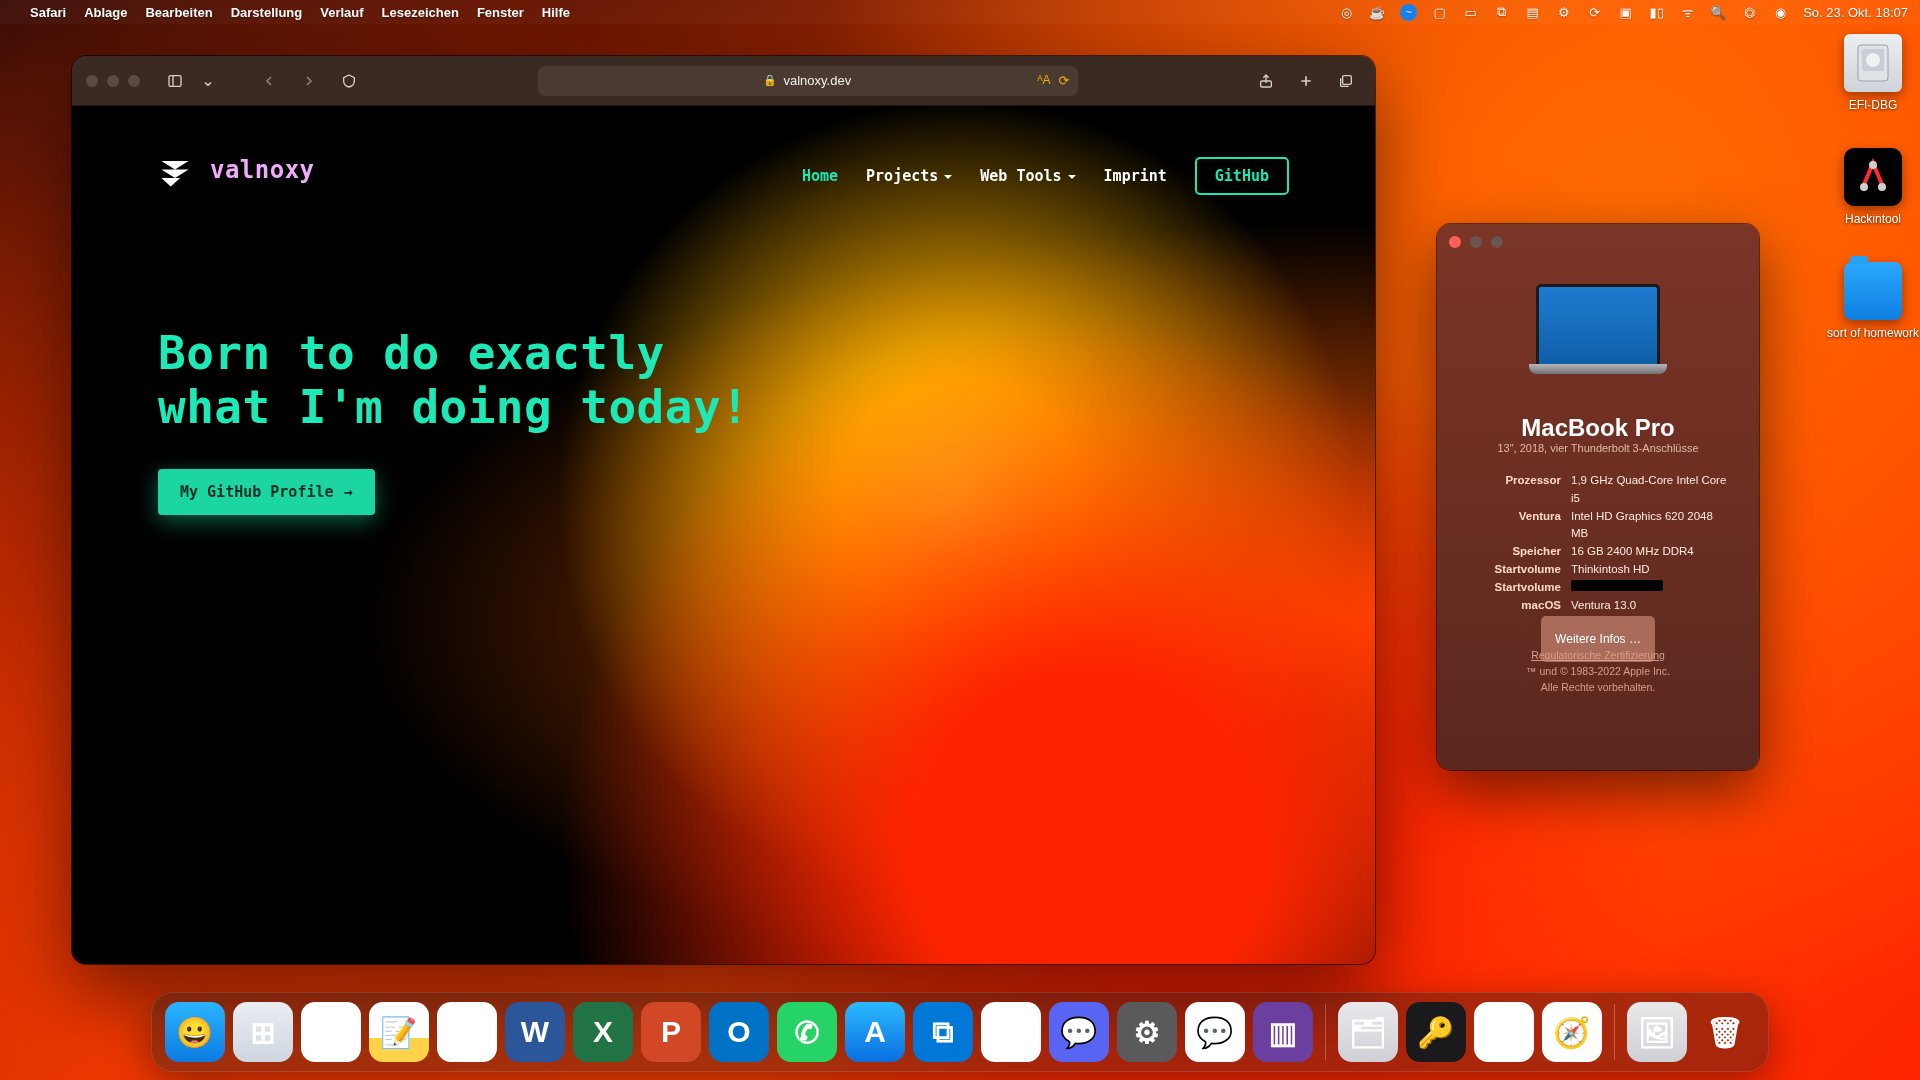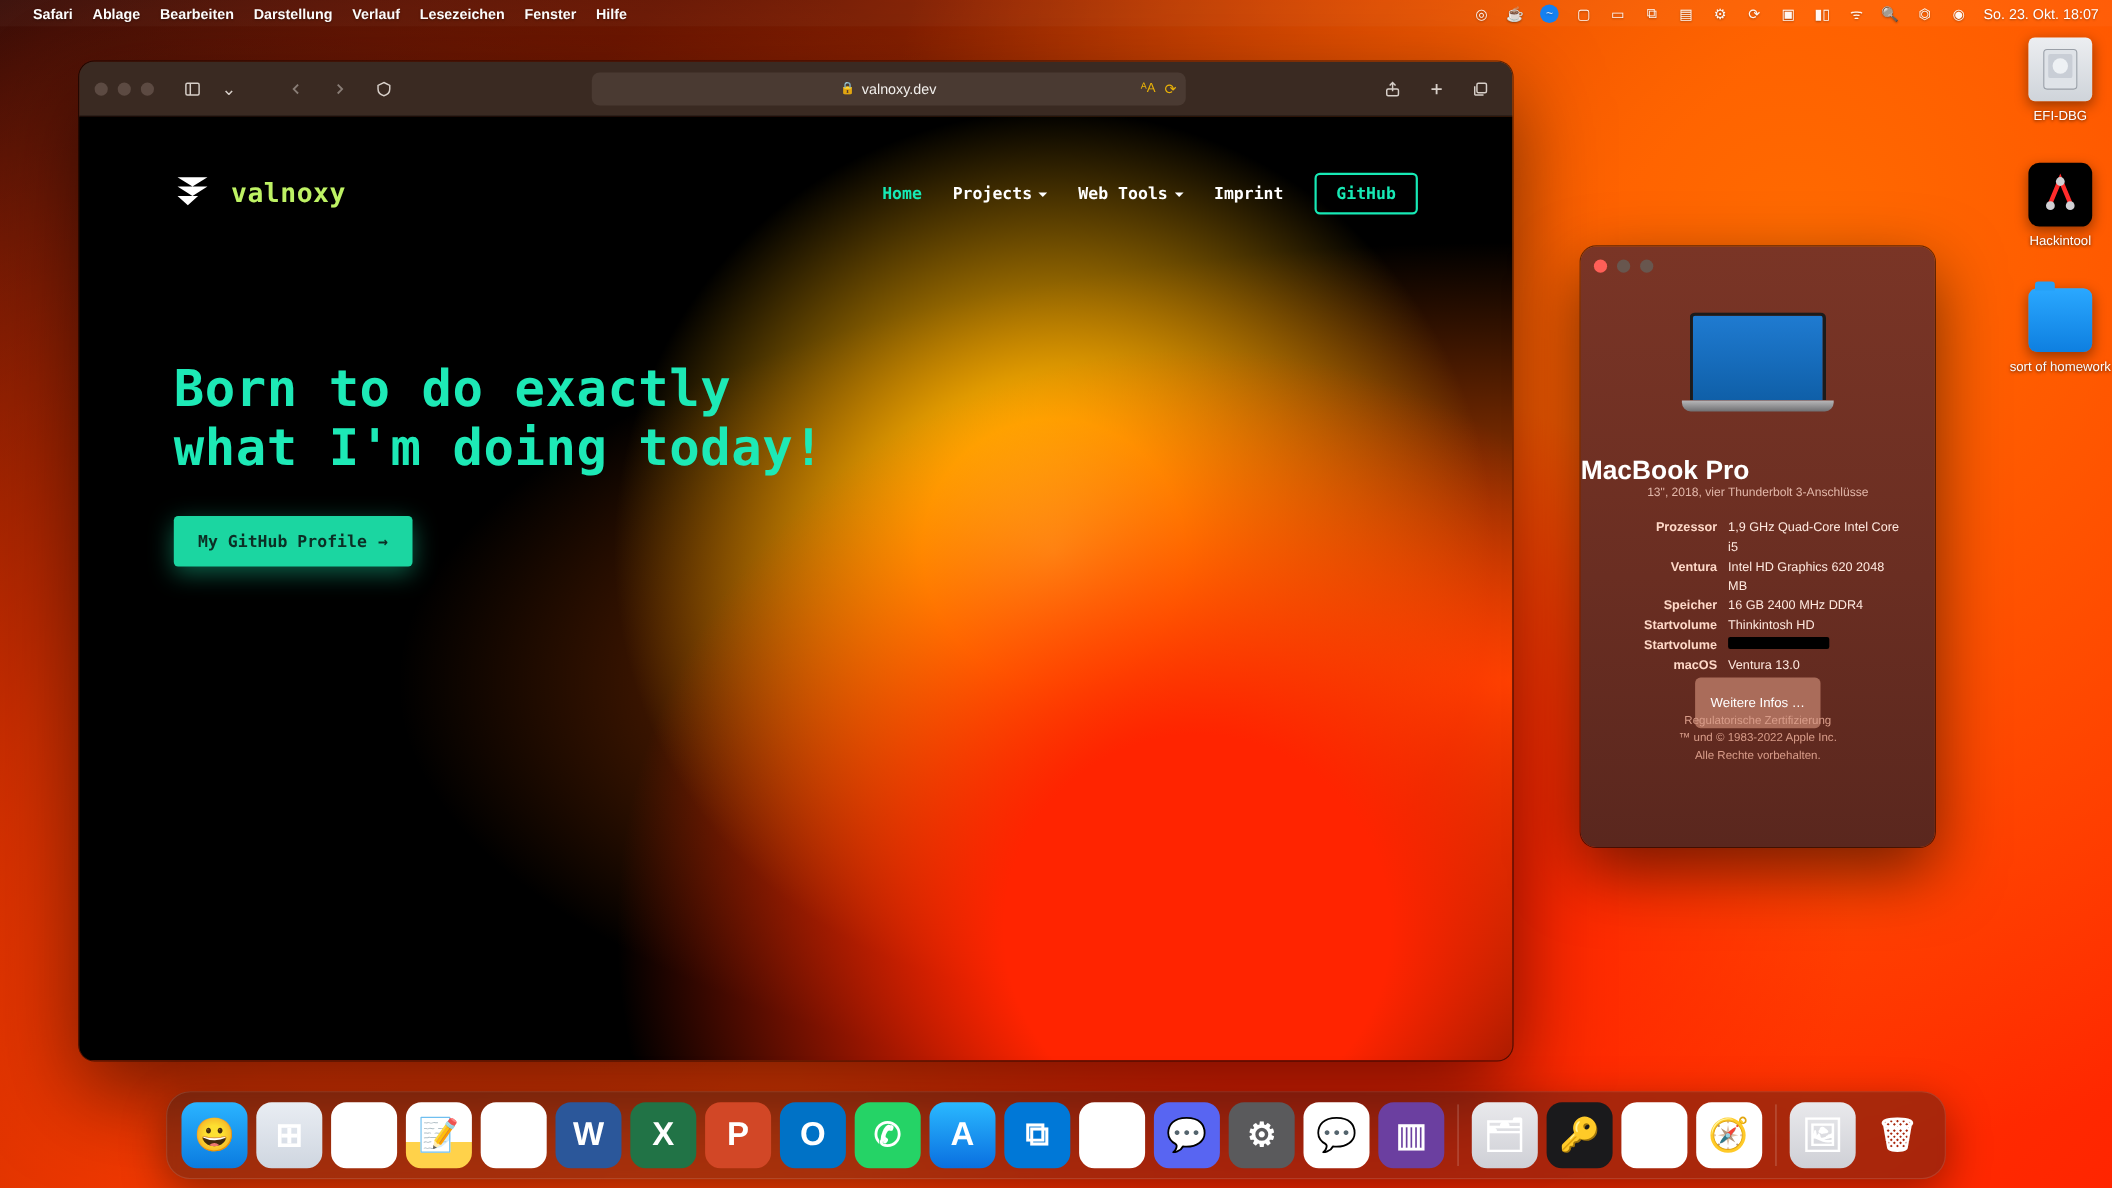--- a/index.html
+++ b/index.html
@@ -30,49 +30,49 @@
 .addr .lock{font-size:11px}
 .addr .rtools{position:absolute;right:8px;display:flex;gap:8px;color:#eab308}
 #safari .page{position:absolute;top:50px;left:0;right:0;bottom:0;background:#000;overflow:hidden}
 #safari .glow{position:absolute;inset:0;background:
  radial-gradient(circle at 78% 86%,#ff2400 0%,#ff2400 14%,rgba(255,36,0,0) 42%),
  radial-gradient(circle at 68% 46%,#ffd020 0%,#ffb100 12%,rgba(255,177,0,0) 40%),
  radial-gradient(ellipse at 100% 60%,#ff5a00 0%,rgba(255,90,0,0) 55%),
  #000}
 #safari .content{position:absolute;inset:0;padding:50px 86px;font-family:ui-monospace,Menlo,Consolas,monospace}
 .topnav{display:flex;align-items:center;justify-content:space-between}
-.brand{display:flex;align-items:center;gap:18px;color:#bef264;font-size:24px;font-weight:700;letter-spacing:.02em}
+.brand{display:flex;gap:18px;color:#f0abfc;font-size:24px;font-weight:700;letter-spacing:.02em}
 .brand .logo svg{width:34px;height:34px}
 .menu{display:flex;align-items:center;gap:28px;font-size:15px;font-weight:700}
 .menu a{color:#fff}
 .menu .home{color:#17e9b5}
 .menu .gh{border:2px solid #17e9b5;color:#17e9b5;padding:8px 18px;border-radius:5px}
 .menu .dd::after{content:"";display:inline-block;margin-left:6px;border:4px solid transparent;border-top-color:#fff;transform:translateY(2px)}
 .hero{margin-top:130px;max-width:620px}
 .hero h1{color:#1de9b6;font-size:46px;font-weight:800;line-height:1.18;letter-spacing:.01em}
 .hero p{color:#fff;font-size:20px;font-weight:700;margin-top:22px;line-height:1.35}
 .cta{display:inline-flex;align-items:center;gap:10px;margin-top:34px;background:#1bd6a1;color:#0c2f25;font-weight:800;font-size:15px;padding:14px 22px;border-radius:4px;box-shadow:0 6px 22px rgba(27,214,161,.45)}
 
 #about{position:absolute;left:1437px;top:224px;width:322px;height:546px;border-radius:14px;background:linear-gradient(180deg,#7a3526 0%,#6a2e22 55%,#5a271e 100%);box-shadow:0 22px 60px rgba(0,0,0,.55),0 0 0 1px rgba(0,0,0,.55);color:#fff;overflow:hidden}
 #about .traffic{position:absolute;top:12px;left:12px}
 #about .tl{background:#ff5f57}#about .tm{background:#68564e}#about .tr{background:#68564e}
 #about .mac{position:absolute;top:60px;left:0;right:0;display:flex;justify-content:center}
 #about .mac .scr{width:124px;height:80px;border-radius:5px 5px 0 0;background:linear-gradient(#1f7bd1,#0f5fa8);border:3px solid #1b1b1c;border-bottom:none;position:relative}
 #about .mac .scr::after{content:"";position:absolute;left:-10px;right:-10px;bottom:-10px;height:10px;background:linear-gradient(#b8b8ba,#707073);border-radius:0 0 8px 8px}
-#about h2{position:absolute;top:190px;left:0;right:0;font-size:24px;font-weight:800}
+#about h2{position:absolute;top:190px;left:0;right:0;text-align:center;font-size:24px;font-weight:800}
 #about .sub{position:absolute;top:218px;left:0;right:0;text-align:center;color:#e2b7a9;font-size:11px}
 #about .specs{position:absolute;top:248px;left:20px;right:28px;font-size:11.5px;color:#ffe9df}
 #about .row{display:flex;gap:10px;line-height:1.55}
 #about .k{width:104px;text-align:right;color:#ffd9c8;font-weight:700}
 #about .v{flex:1}
 #about .redact{display:inline-block;width:92px;height:11px;background:#000;border-radius:2px}
 #about .more{position:absolute;top:392px;left:0;right:0;display:flex;justify-content:center}
 #about .more span{background:#aa6c5a;color:#fff;font-size:12px;padding:16px 14px;border-radius:5px}
 #about .foot{position:absolute;top:424px;left:0;right:0;text-align:center;color:#d89c89;font-size:10.5px;line-height:1.5}
-#about .foot .u{}
+#about .foot .u{text-decoration:underline}
 
 .di{position:absolute;width:110px;text-align:center;color:#fff;font-size:12px;text-shadow:0 1px 3px rgba(0,0,0,.7)}
 .di .ic{width:58px;height:58px;margin:0 auto 6px;border-radius:10px;display:flex;align-items:center;justify-content:center;box-shadow:0 4px 12px rgba(0,0,0,.4)}
 .di.efi{left:1818px;top:34px}
 .di.efi .ic{background:linear-gradient(#eceef1,#cfd4da);border-radius:6px}
 .di.hack{left:1818px;top:148px}
 .di.hack .ic{background:#000}
 .di.fold{left:1818px;top:262px}
 .di.fold .ic{background:linear-gradient(#2aa8ff,#0e7fe0);border-radius:8px;position:relative}
 .di.fold .ic::before{content:"";position:absolute;top:-6px;left:6px;width:18px;height:8px;background:#27a0f5;border-radius:3px 3px 0 0}

